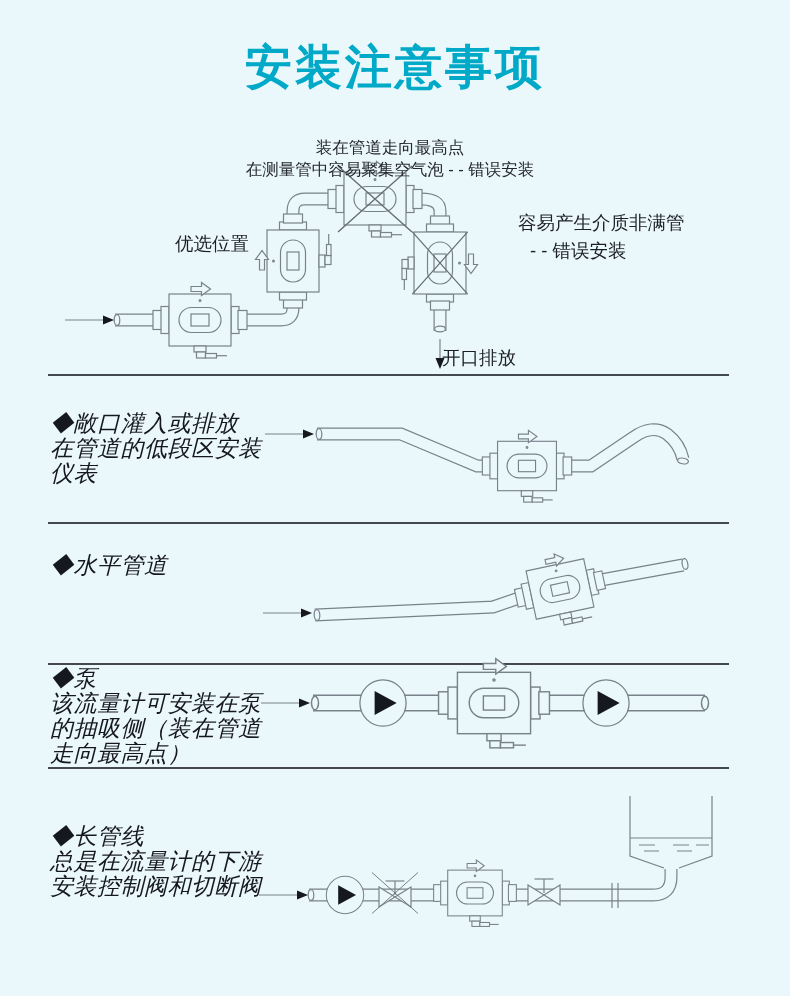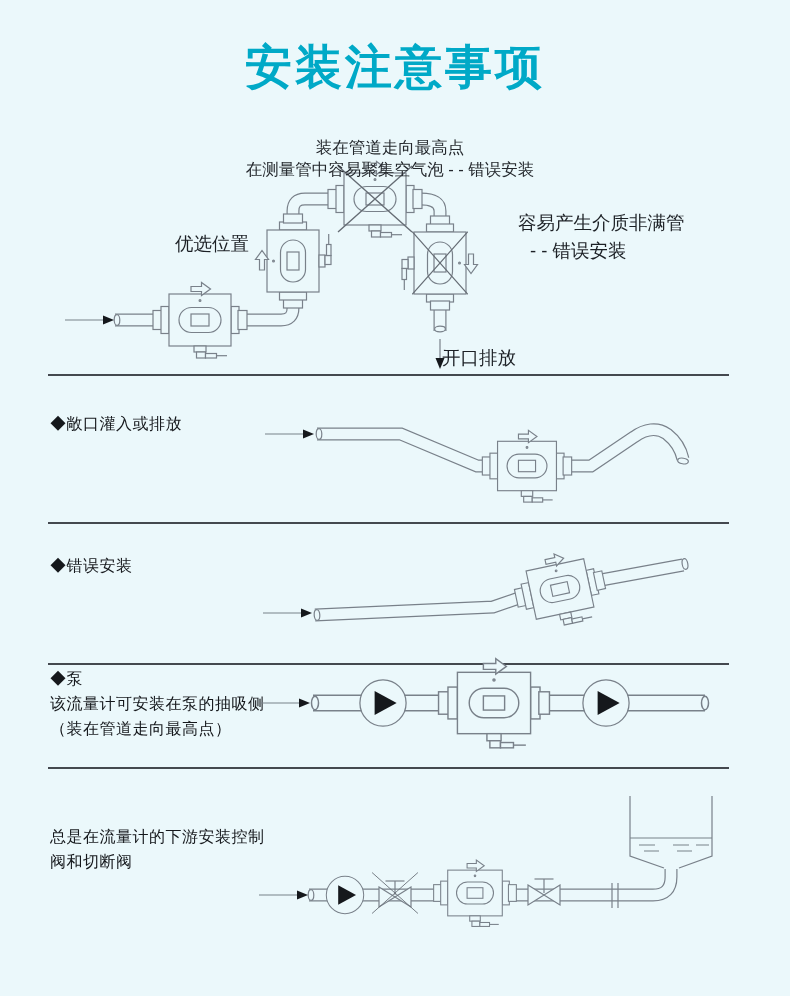--- a/index.html
+++ b/index.html
@@ -18,22 +18,23 @@
     position:absolute;top:36px;left:0;width:100%;
     text-align:center;font-size:47px;font-weight:700;letter-spacing:3px;
     color:var(--accent);margin:0;
   }
   .sep{
     position:absolute;left:48px;width:681px;height:2px;
     background:#44494f;
   }
   .tb{
     position:absolute;left:50px;width:224px;
-    font-size:16px;line-height:25px;font-weight:500;color:var(--text);
+    font-size:23px;line-height:25px;font-weight:500;color:var(--text);
     letter-spacing:0.5px;
+    font-style:italic;
   }
   .dgm{position:absolute;}
   
   .pO{fill:none;stroke:var(--line);stroke-width:13;}
   .pI{fill:none;stroke:var(--background);stroke-width:10.6;}
   .pO2{fill:none;stroke:var(--line);stroke-width:17;}
   .pI2{fill:none;stroke:var(--background);stroke-width:14.2;}
   
   .eq{fill:var(--background);stroke:var(--line);stroke-width:1.2;}
   .ln{stroke:var(--line);stroke-width:1.2;fill:none;}
@@ -105,34 +106,35 @@
   <text class="lbl" x="157" y="125" text-anchor="middle">优选位置</text>
   <text class="lbl" x="463" y="104">容易产生介质非满管</text>
   <text class="lbl" x="475" y="132">- - 错误安装</text>
   <text class="lbl" x="424" y="239" text-anchor="middle">开口排放</text>
 </svg>
 
 <div class="sep" style="top:374px"></div>
 
 <div class="tb" style="top:411px">
   <div>◆敞口灌入或排放</div>
+  <div>在管道的低段区安装仪表</div>
 </div>
 <svg class="dgm" style="left:253px;top:392px" width="487" height="130" viewBox="0 0 487 130">
   <path class="pO" d="M64 42 H148 L224 74 H229 M319 74 H338 L381 45 C392 37 404 35 414 42 C423 49 428 58 430 67"></path>
   <path class="pI" d="M64 42 H148 L224 74 H229 M319 74 H338 L381 45 C392 37 404 35 414 42 C423 49 428 58 430 67"></path>
   <use href="#sym-mouth" transform="translate(66,42)"></use>
   <use href="#sym-mouth" transform="translate(430,69) rotate(100)"></use>
   <use href="#sym-flowarrow" transform="translate(50,42)"></use>
   <use href="#sym-meter" transform="translate(274,74) scale(0.95)"></use>
 </svg>
 
 <div class="sep" style="top:522px"></div>
 
 <div class="tb" style="top:553px">
-  <div>◆错误安装</div>
+  <div>◆水平管道</div>
 </div>
 <svg class="dgm" style="left:253px;top:545px" width="487" height="108" viewBox="0 0 487 108">
   <path class="pO" d="M62 70 L240 62 L266 53 M348 35 L430 20"></path>
   <path class="pI" d="M62 70 L240 62 L266 53 M348 35 L430 20"></path>
   <use href="#sym-mouth" transform="translate(64,70) rotate(-3)"></use>
   <use href="#sym-mouth" transform="translate(432,19) rotate(-10)"></use>
   <use href="#sym-flowarrow" transform="translate(48,68)"></use>
   <use href="#sym-meter" transform="translate(307,44) rotate(-12) scale(0.95)"></use>
 </svg>
 
@@ -149,20 +151,21 @@
   <use href="#sym-mouth" transform="translate(452,48) scale(1.25)"></use>
   <use href="#sym-flowarrow" transform="translate(46,48)"></use>
   <use href="#sym-pump" transform="translate(130,48) scale(1.05)"></use>
   <use href="#sym-meter" transform="translate(241,48) scale(1.18)"></use>
   <use href="#sym-pump" transform="translate(353,48) scale(1.05)"></use>
 </svg>
 
 <div class="sep" style="top:767px"></div>
 
 <div class="tb" style="top:824px">
+  <div>◆长管线</div>
   <div>总是在流量计的下游安装控制阀和切断阀</div>
 </div>
 <svg class="dgm" style="left:253px;top:790px" width="487" height="160" viewBox="0 0 487 160">
   <path class="pO" d="M56 105 H400 Q418 105 418 87 V79"></path>
   <path class="pI" d="M56 105 H400 Q418 105 418 87 V79"></path>
   <use href="#sym-mouth" transform="translate(58,105)"></use>
   <use href="#sym-flowarrow" transform="translate(44,105)"></use>
   <use href="#sym-pump" transform="translate(92,105) scale(0.85)"></use>
   <use href="#sym-valve" transform="translate(142,107)"></use>
   <use href="#sym-cross" transform="translate(142,103) scale(0.62)"></use>

